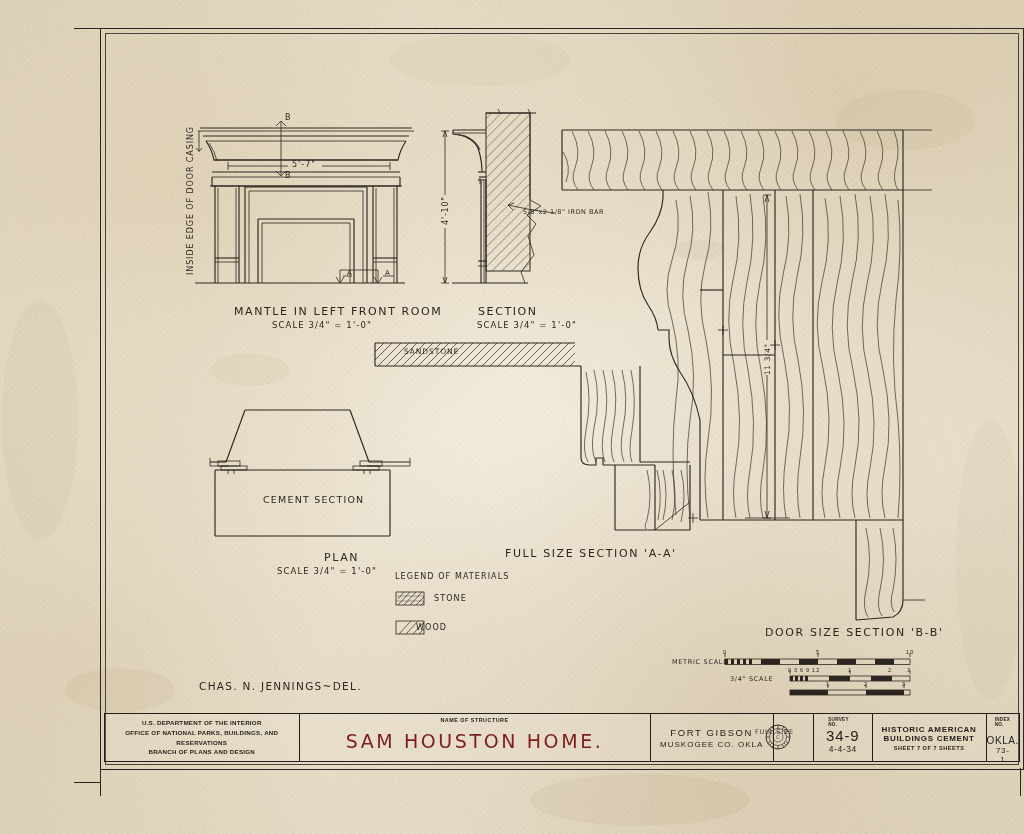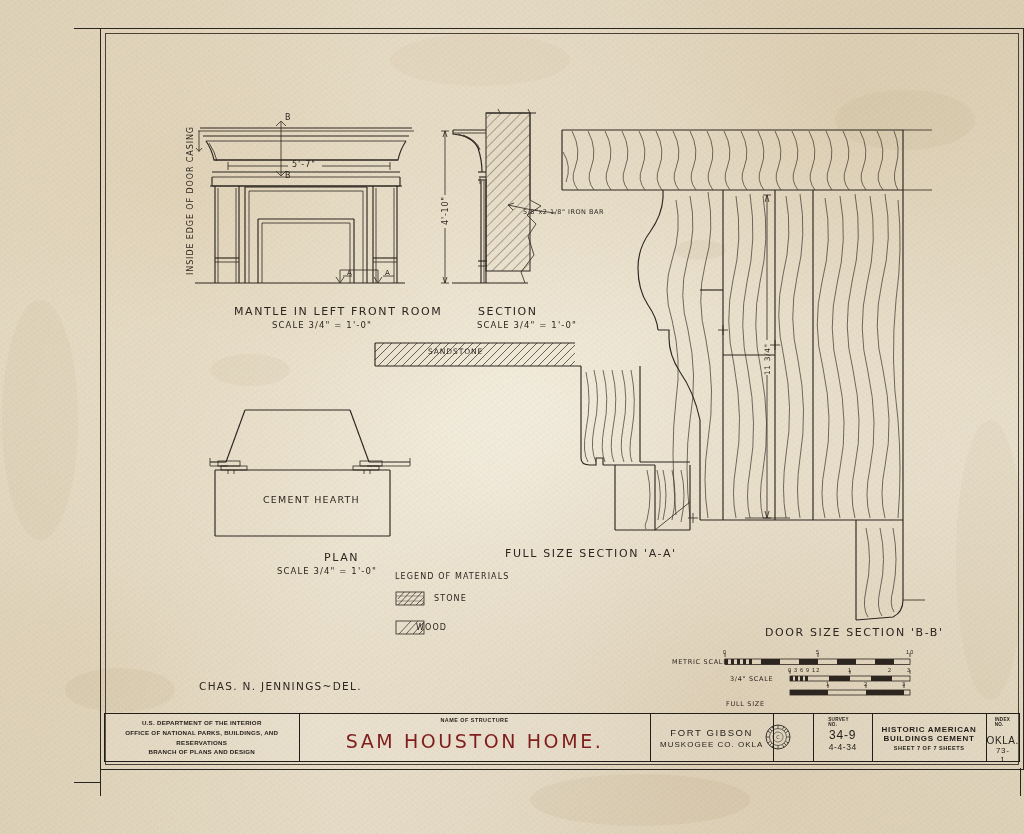--- a/index.html
+++ b/index.html
@@ -72,21 +72,21 @@
     font-size:5.4px;font-weight:bold;letter-spacing:.5px;color:#221d18;}
   .tb-name .val{font-size:19px;letter-spacing:2.6px;color:#7f1d1d;
     font-family:"DejaVu Sans",sans-serif;margin-top:6px;}
   .tb-loc{width:130px;}
   .tb-loc .l1{font-size:9.5px;letter-spacing:1.6px;color:#221d18;}
   .tb-loc .l2{font-size:8px;letter-spacing:1px;color:#221d18;margin-top:2px;}
   .tb-seal{width:42px;}
   .tb-survey{width:62px;position:relative;}
   .tb-survey .cap{position:absolute;top:3px;left:50%;transform:translateX(-50%);
     font-size:4.6px;font-weight:bold;letter-spacing:.3px;color:#221d18;}
-  .tb-survey .v1{font-size:12px;letter-spacing:.8px;color:#221d18;margin-top:5px;}
+  .tb-survey .v1{font-size:15px;letter-spacing:.8px;color:#221d18;margin-top:5px;}
   .tb-survey .v2{font-size:8.5px;letter-spacing:.6px;color:#221d18;}
   .tb-habs{width:120px;}
   .tb-habs .h1,.tb-habs .h2{font-size:8px;font-weight:bold;letter-spacing:.7px;color:#221d18;}
   .tb-habs .h3{font-size:5.6px;font-weight:bold;letter-spacing:.5px;color:#221d18;margin-top:2px;}
   .tb-index{flex:1;position:relative;}
   .tb-index .cap{position:absolute;top:3px;left:50%;transform:translateX(-50%);
     font-size:4.6px;font-weight:bold;letter-spacing:.3px;color:#221d18;}
   .tb-index .v1{font-size:10px;letter-spacing:.6px;color:#221d18;margin-top:24px;}
   .tb-index .v2{font-size:8px;letter-spacing:.6px;color:#221d18;}
 
@@ -496,37 +496,37 @@
 <div class="ink hand" style="left:285px;top:113px;font-size:8px;">B</div>
 <div class="ink hand" style="left:285px;top:171px;font-size:8px;">B</div>
 <div class="ink hand" style="left:347px;top:269px;font-size:7px;">A</div>
 <div class="ink hand" style="left:385px;top:269px;font-size:7px;">A</div>
 
 <div class="ink hand ttl" style="left:478px;top:305px;">SECTION</div>
 <div class="ink hand sub" style="left:477px;top:320px;">SCALE 3/4" = 1'-0"</div>
 <div class="ink hand" style="left:441px;top:225px;font-size:8px;letter-spacing:.8px;transform:rotate(-90deg);transform-origin:0 0;">4'-10"</div>
 <div class="ink hand" style="left:523px;top:208px;font-size:6.5px;letter-spacing:.5px;">5/8"x2 1/8" IRON BAR</div>
 
-<div class="ink hand" style="left:263px;top:494px;font-size:9.5px;letter-spacing:1.2px;">CEMENT HEARTH</div>
+<div class="ink hand" style="left:263px;top:494px;font-size:9.5px;letter-spacing:1.2px;">CEMENT SECTION</div>
 <div class="ink hand ttl" style="left:286px;top:551px;margin-left:38px;">PLAN</div>
 <div class="ink hand sub" style="left:277px;top:566px;">SCALE 3/4" = 1'-0"</div>
 
-<div class="ink hand" style="left:428px;top:347px;font-size:7.5px;letter-spacing:.9px;">SANDSTONE</div>
+<div class="ink hand" style="left:404px;top:347px;font-size:7.5px;letter-spacing:.9px;">SANDSTONE</div>
 <div class="ink hand ttl" style="left:505px;top:547px;">FULL SIZE SECTION 'A-A'</div>
 
 <div class="ink hand" style="left:763px;top:375px;font-size:7.5px;letter-spacing:.6px;transform:rotate(-90deg);transform-origin:0 0;">11 3/4"</div>
 <div class="ink hand ttl" style="left:765px;top:626px;">DOOR SIZE SECTION 'B-B'</div>
 
 <div class="ink hand" style="left:395px;top:572px;font-size:8px;letter-spacing:1.1px;">LEGEND OF MATERIALS</div>
 <div class="ink hand" style="left:434px;top:594px;font-size:8px;letter-spacing:1.1px;">STONE</div>
 <div class="ink hand" style="left:416px;top:623px;font-size:8px;letter-spacing:1.1px;">WOOD</div>
 
 <div class="ink hand sbar-lbl" style="left:672px;top:658px;">METRIC SCALE</div>
 <div class="ink hand sbar-lbl" style="left:730px;top:675px;">3/4" SCALE</div>
-<div class="ink hand sbar-lbl" style="left:726px;top:700px;">FULL SIZE</div>
+<div class="ink hand sbar-lbl" style="left:726px;top:728px;padding-left:29px;">FULL SIZE</div>
 <div class="ink sbar-num" style="left:723px;top:649px;">0</div>
 <div class="ink sbar-num" style="left:816px;top:649px;">5</div>
 <div class="ink sbar-num" style="left:906px;top:649px;">10</div>
 <div class="ink sbar-num" style="left:788px;top:667px;">0</div>
 <div class="ink sbar-num" style="left:794px;top:667px;">3</div>
 <div class="ink sbar-num" style="left:800px;top:667px;">6</div>
 <div class="ink sbar-num" style="left:806px;top:667px;">9</div>
 <div class="ink sbar-num" style="left:812px;top:667px;">12</div>
 <div class="ink sbar-num" style="left:848px;top:667px;">1</div>
 <div class="ink sbar-num" style="left:888px;top:667px;">2</div>

